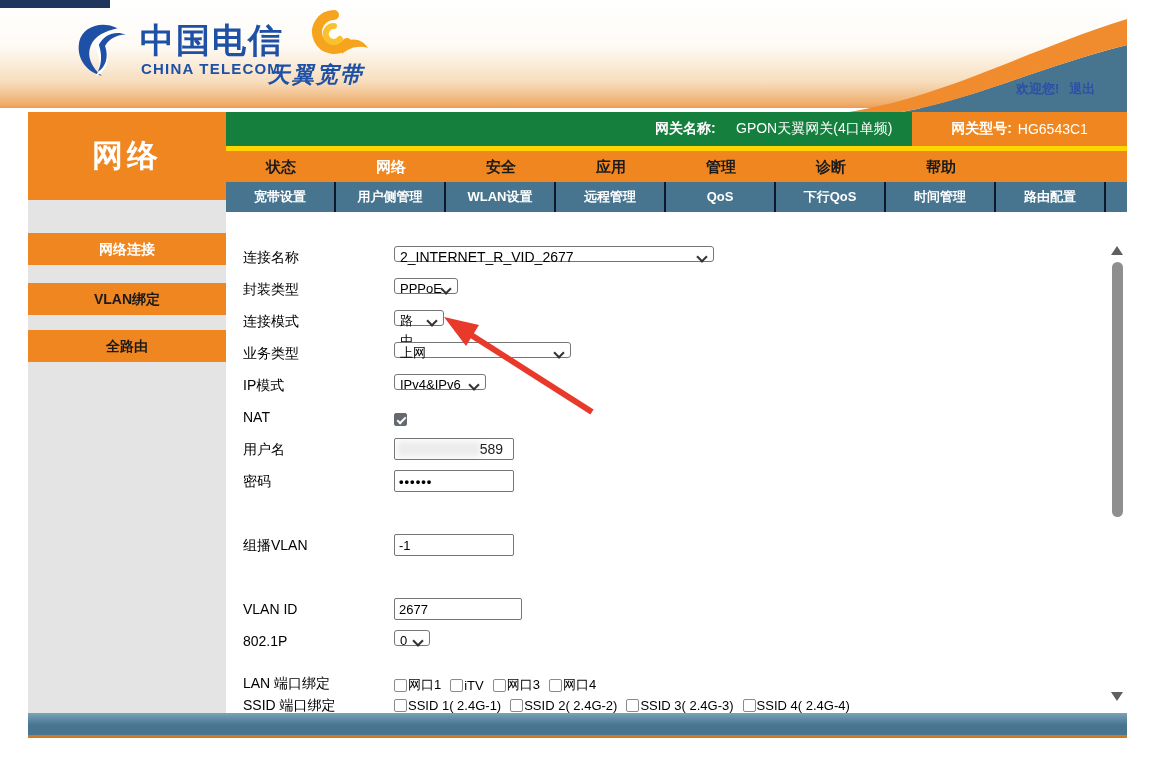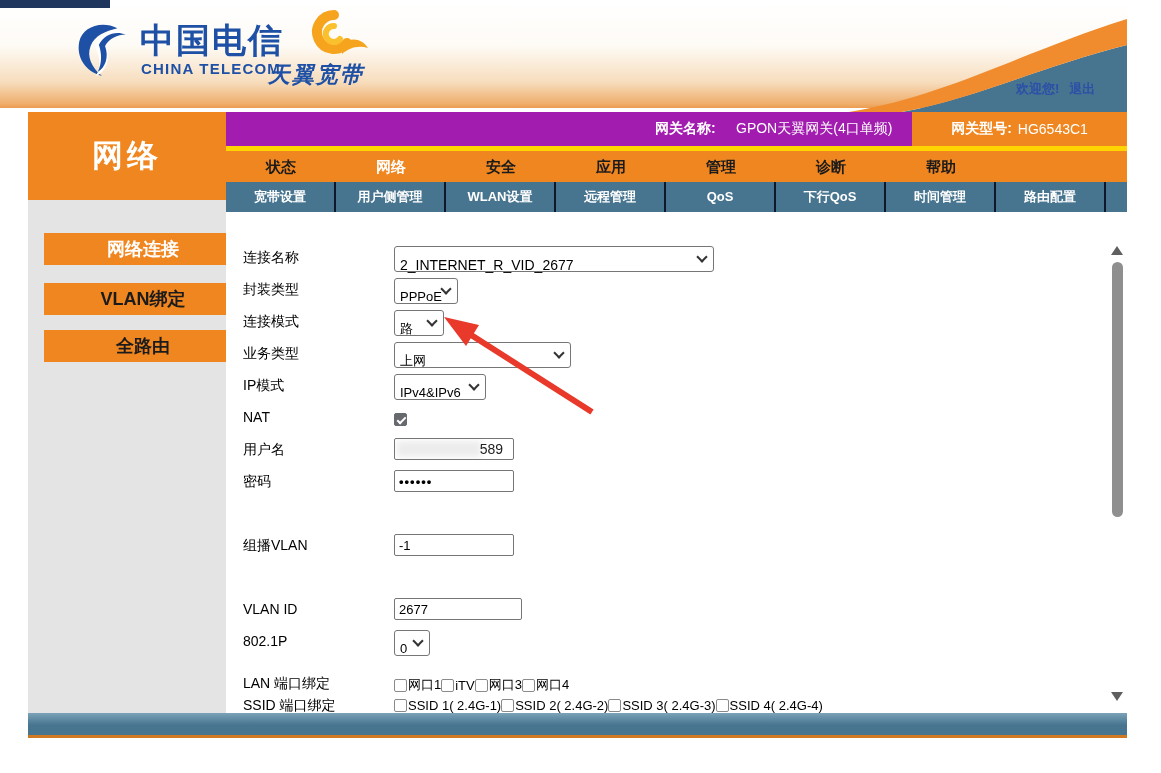--- a/index.html
+++ b/index.html
@@ -11,21 +11,21 @@
   .header{left:0;top:0;width:1127px;height:108px;
           background:linear-gradient(180deg,#ffffff 0%,#fefbf6 42%,#f7ddbd 76%,#efae6c 96%,#ec9c51 100%);}
   .corner-strip{left:0;top:0;width:110px;height:8px;background:#20365c;}
   .ct-cn{left:140px;top:22px;font-size:34px;font-weight:bold;color:#1e50a5;letter-spacing:2px;line-height:36px;}
   .ct-en{left:141px;top:60px;font-size:15px;font-weight:bold;color:#1e50a5;letter-spacing:1.2px;}
   .ty-text{left:268px;top:60px;font-size:22px;font-weight:bold;font-style:italic;color:#1e50a5;letter-spacing:2px;}
   .welcome{left:1016px;top:80px;font-size:13px;font-weight:bold;color:#2b50a8;}
   .welcome a{color:#2b50a8;text-decoration:none;margin-left:10px;}
 
   
-  .gw-bar{left:226px;top:112px;width:686px;height:34px;background:#a21caf;color:#fff;font-size:14px;}
+  .gw-bar{left:226px;top:112px;width:686px;height:34px;background:#15803d;color:#fff;font-size:14px;}
   .gw-label{left:429px;top:8px;font-weight:bold;}
   .gw-value{left:510px;top:8px;}
   .model-box{left:912px;top:112px;width:215px;height:34px;background:#f0861f;color:#fff;font-size:14px;
              display:flex;align-items:center;justify-content:center;gap:6px;}
   .model-label{font-weight:bold;}
   .yellow-line{left:226px;top:146px;width:901px;height:5px;background:#ffd400;}
 
   
   .menu-row{left:226px;top:151px;width:901px;height:31px;background:#f0861f;display:flex;}
   .menu-item{width:110px;line-height:31px;text-align:center;font-size:15px;font-weight:bold;
@@ -33,40 +33,40 @@
   .menu-item.active{color:#ffffff;}
   .subtab-row{left:226px;top:182px;width:901px;height:30px;background:#47748f;display:flex;}
   .subtab{width:110px;line-height:30px;text-align:center;font-size:13px;font-weight:bold;color:#fff;
           border-right:2px solid #0f172a;box-sizing:border-box;cursor:pointer;}
 
   
   .side-title{left:28px;top:112px;width:198px;height:88px;background:#f0861f;color:#fff;
               font-size:31px;font-weight:bold;display:flex;align-items:center;justify-content:center;letter-spacing:4px;}
   .side-panel{left:28px;top:200px;width:198px;height:513px;background:#e4e4e4;}
   .side-item{position:absolute;left:0;width:198px;height:32px;background:#f0861f;
-             font-size:18px;font-weight:bold;color:#1b1b1b;text-align:center;line-height:32px;cursor:pointer;margin-left:16px;}
+             font-size:14px;font-weight:bold;color:#1b1b1b;text-align:center;line-height:32px;cursor:pointer;}
   .side-item.active{color:#ffffff;}
 
   
   .content{left:226px;top:212px;width:901px;height:501px;background:#fff;overflow:hidden;}
   .frow{position:absolute;left:0;width:880px;height:32px;}
   .flabel{position:absolute;left:17px;top:0;width:145px;line-height:32px;font-size:14px;color:#000;}
   .ctrl{position:absolute;left:168px;top:5px;}
-  .sel{position:relative;height:26px;border:1px solid #767676;border-radius:3px;background:#fff;
-       box-sizing:border-box;font-size:13px;line-height:20px;padding:8px 20px 0 5px;cursor:pointer;}
+  .sel{position:relative;height:16px;border:1px solid #767676;border-radius:3px;background:#fff;
+       box-sizing:border-box;font-size:13px;line-height:20px;padding:0 20px 0 5px;cursor:pointer;}
   .sel .chev{position:absolute;right:7px;top:6px;width:6px;height:6px;
              border-right:2px solid #333;border-bottom:2px solid #333;transform:rotate(45deg);}
   .tin{height:22px;border:1px solid #767676;border-radius:2px;box-sizing:border-box;
        font-size:13px;padding:0 4px;font-family:"Liberation Sans",sans-serif;background:#fff;}
   .cb{width:13px;height:13px;border:1px solid #8a8a8a;border-radius:2px;background:#fff;
       display:inline-block;vertical-align:middle;box-sizing:border-box;cursor:pointer;}
   .cb.checked{background:#666a6e;border-color:#666a6e;position:relative;}
   .cb.checked::after{content:"";position:absolute;left:4px;top:1px;width:3px;height:7px;
       border-right:2px solid #fff;border-bottom:2px solid #fff;transform:rotate(45deg);}
-  .cbgroup{display:flex;align-items:center;font-size:13px;white-space:nowrap;}
+  .cbgroup{display:flex;gap:9px;align-items:center;font-size:13px;white-space:nowrap;}
   .cbgroup .opt{display:flex;align-items:center;gap:1px;}
   .redacted{position:relative;width:120px;height:22px;border:1px solid #767676;border-radius:2px;
             box-sizing:border-box;background:#fff;overflow:hidden;}
   .redacted .blur{position:absolute;left:2px;top:2px;width:84px;height:16px;background:#ececec;
                   filter:blur(3px);}
   .redacted .tail{position:absolute;right:10px;top:2px;font-size:14px;color:#222;}
 
   
   .sb-up,.sb-down{left:1111px;width:0;height:0;border-left:6px solid transparent;border-right:6px solid transparent;cursor:pointer;}
   .sb-up{top:246px;border-bottom:9px solid #5f5f5f;}

